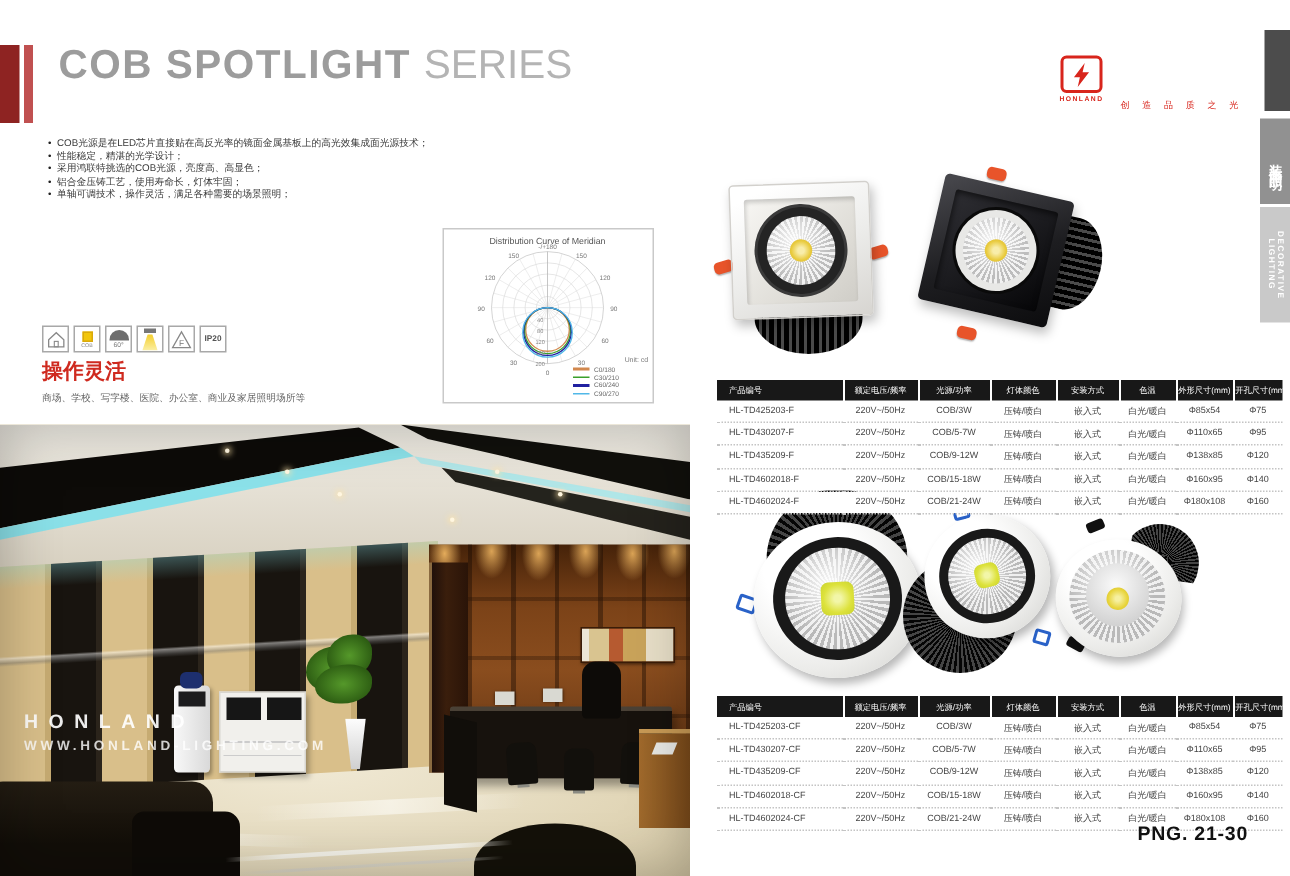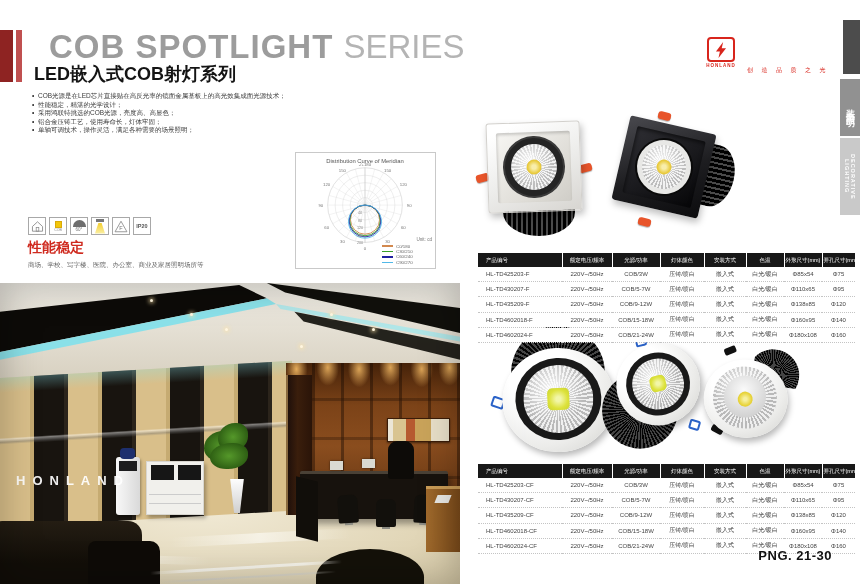--- a/index.html
+++ b/index.html
@@ -4,21 +4,21 @@
 <style>
   * { margin:0; padding:0; box-sizing:border-box; }
   html,body { width:860px; height:584px; background:#fff; overflow:hidden;
     font-family:"Liberation Sans", sans-serif; }
   #page { position:relative; width:860px; height:584px; background:#fff; overflow:hidden; }
 
   
   .accent-bar { position:absolute; top:30px; height:52px; }
   .accent-bar.dark { left:0; width:13px; background:#8e2322; }
   .accent-bar.light { left:16px; width:6px; background:#c05050; }
-  .series-title { position:absolute; left:49px; top:28px; font-size:33px; font-weight:bold;
+  .series-title { position:absolute; left:39px; top:28px; font-size:27px; font-weight:bold;
     color:#9c9c9c; letter-spacing:1px; white-space:nowrap; }
   .series-title .thin { font-weight:normal; color:#b4b4b4; letter-spacing:0; }
   .subtitle-cn { position:absolute; left:34px; top:62px; font-size:18px; font-weight:bold; color:#141414; }
 
   .features { position:absolute; left:32px; top:92px; list-style:none; width:300px; }
   .features li { font-size:6.5px; color:#3a3a3a; line-height:8.6px; padding-left:6px; position:relative; }
   .features li::before { content:"•"; position:absolute; left:0; top:0; color:#222; }
 
   
   .logo-box { position:absolute; left:707px; top:37px; width:28px; height:25px;
@@ -212,21 +212,20 @@
 <body>
 
 <div id="page">
 
   <div class="accent-bar dark"></div>
   <div class="accent-bar light"></div>
   <div class="series-title">
     <span>COB SPOTLIGHT</span>
     <span class="thin">SERIES</span>
   </div>
-  <div class="subtitle-cn">LED嵌入式COB射灯系列</div>
 
   <ul class="features">
       <li>COB光源是在LED芯片直接贴在高反光率的镜面金属基板上的高光效集成面光源技术；</li>
       <li>性能稳定，精湛的光学设计；</li>
       <li>采用鸿联特挑选的COB光源，亮度高、高显色；</li>
       <li>铝合金压铸工艺，使用寿命长，灯体牢固；</li>
       <li>单轴可调技术，操作灵活，满足各种需要的场景照明；</li>
     </ul>
 
   <div class="logo-box">
@@ -342,21 +341,21 @@
       <svg width="14" height="13" viewBox="0 0 20 18">
         <path d="M10 1.5 L18.5 16.5 H1.5 Z" fill="none" stroke="#888" stroke-width="1.2"></path>
         <text x="10" y="14.5" text-anchor="middle" font-size="8" fill="#777">F</text>
       </svg>
     </div>
     <div class="spec-icon">
       <div class="ip-lab">IP20</div>
     </div>
   </div>
 
-  <div class="app-title">性能稳定</div>
+  <div class="app-title">操作灵活</div>
   <div class="app-text">商场、学校、写字楼、医院、办公室、商业及家居照明场所等</div>
 
   <div class="photo">
     <div class="ph-floor"></div>
     <div class="ph-floor-sheen1"></div>
     <div class="ph-floor-sheen2"></div>
     <div class="ph-ceiling">
       <div class="ph-band-a"></div>
       <div class="ph-cyan-a"></div>
       <div class="ph-band-b"></div>
@@ -398,20 +397,21 @@
     <div class="ph-chair" style="left:414px;top:212px;width:20px;height:28px;transform:rotate(3deg);"></div>
     <div class="ph-side-desk"></div>
     <div class="ph-laptop"></div>
     <div class="ph-sofa1"></div>
     <div class="ph-sofa2"></div>
     <div class="ph-chair-front"></div>
     <div class="ph-glass1"></div>
     <div class="ph-glass2"></div>
     <div class="ph-overlay">
       <div class="ov-brand">HONLAND</div>
+      <div class="ov-site">WWW.HONLAND-LIGHTING.COM</div>
     </div>
   </div>
 
   <div class="sq-spot" style="left:479px;top:112px;width:112px;height:124px;">
     <div class="sq-heatsink"></div>
     <div class="clip-o" style="left:-3px;top:62px;transform:rotate(-16deg);"></div>
     <div class="clip-o" style="left:100px;top:52px;transform:rotate(-16deg);"></div>
     <div class="sq-body white" style="transform:rotate(-2deg);">
       <div class="sq-bevel"></div>
       <div class="sq-ring"></div>

